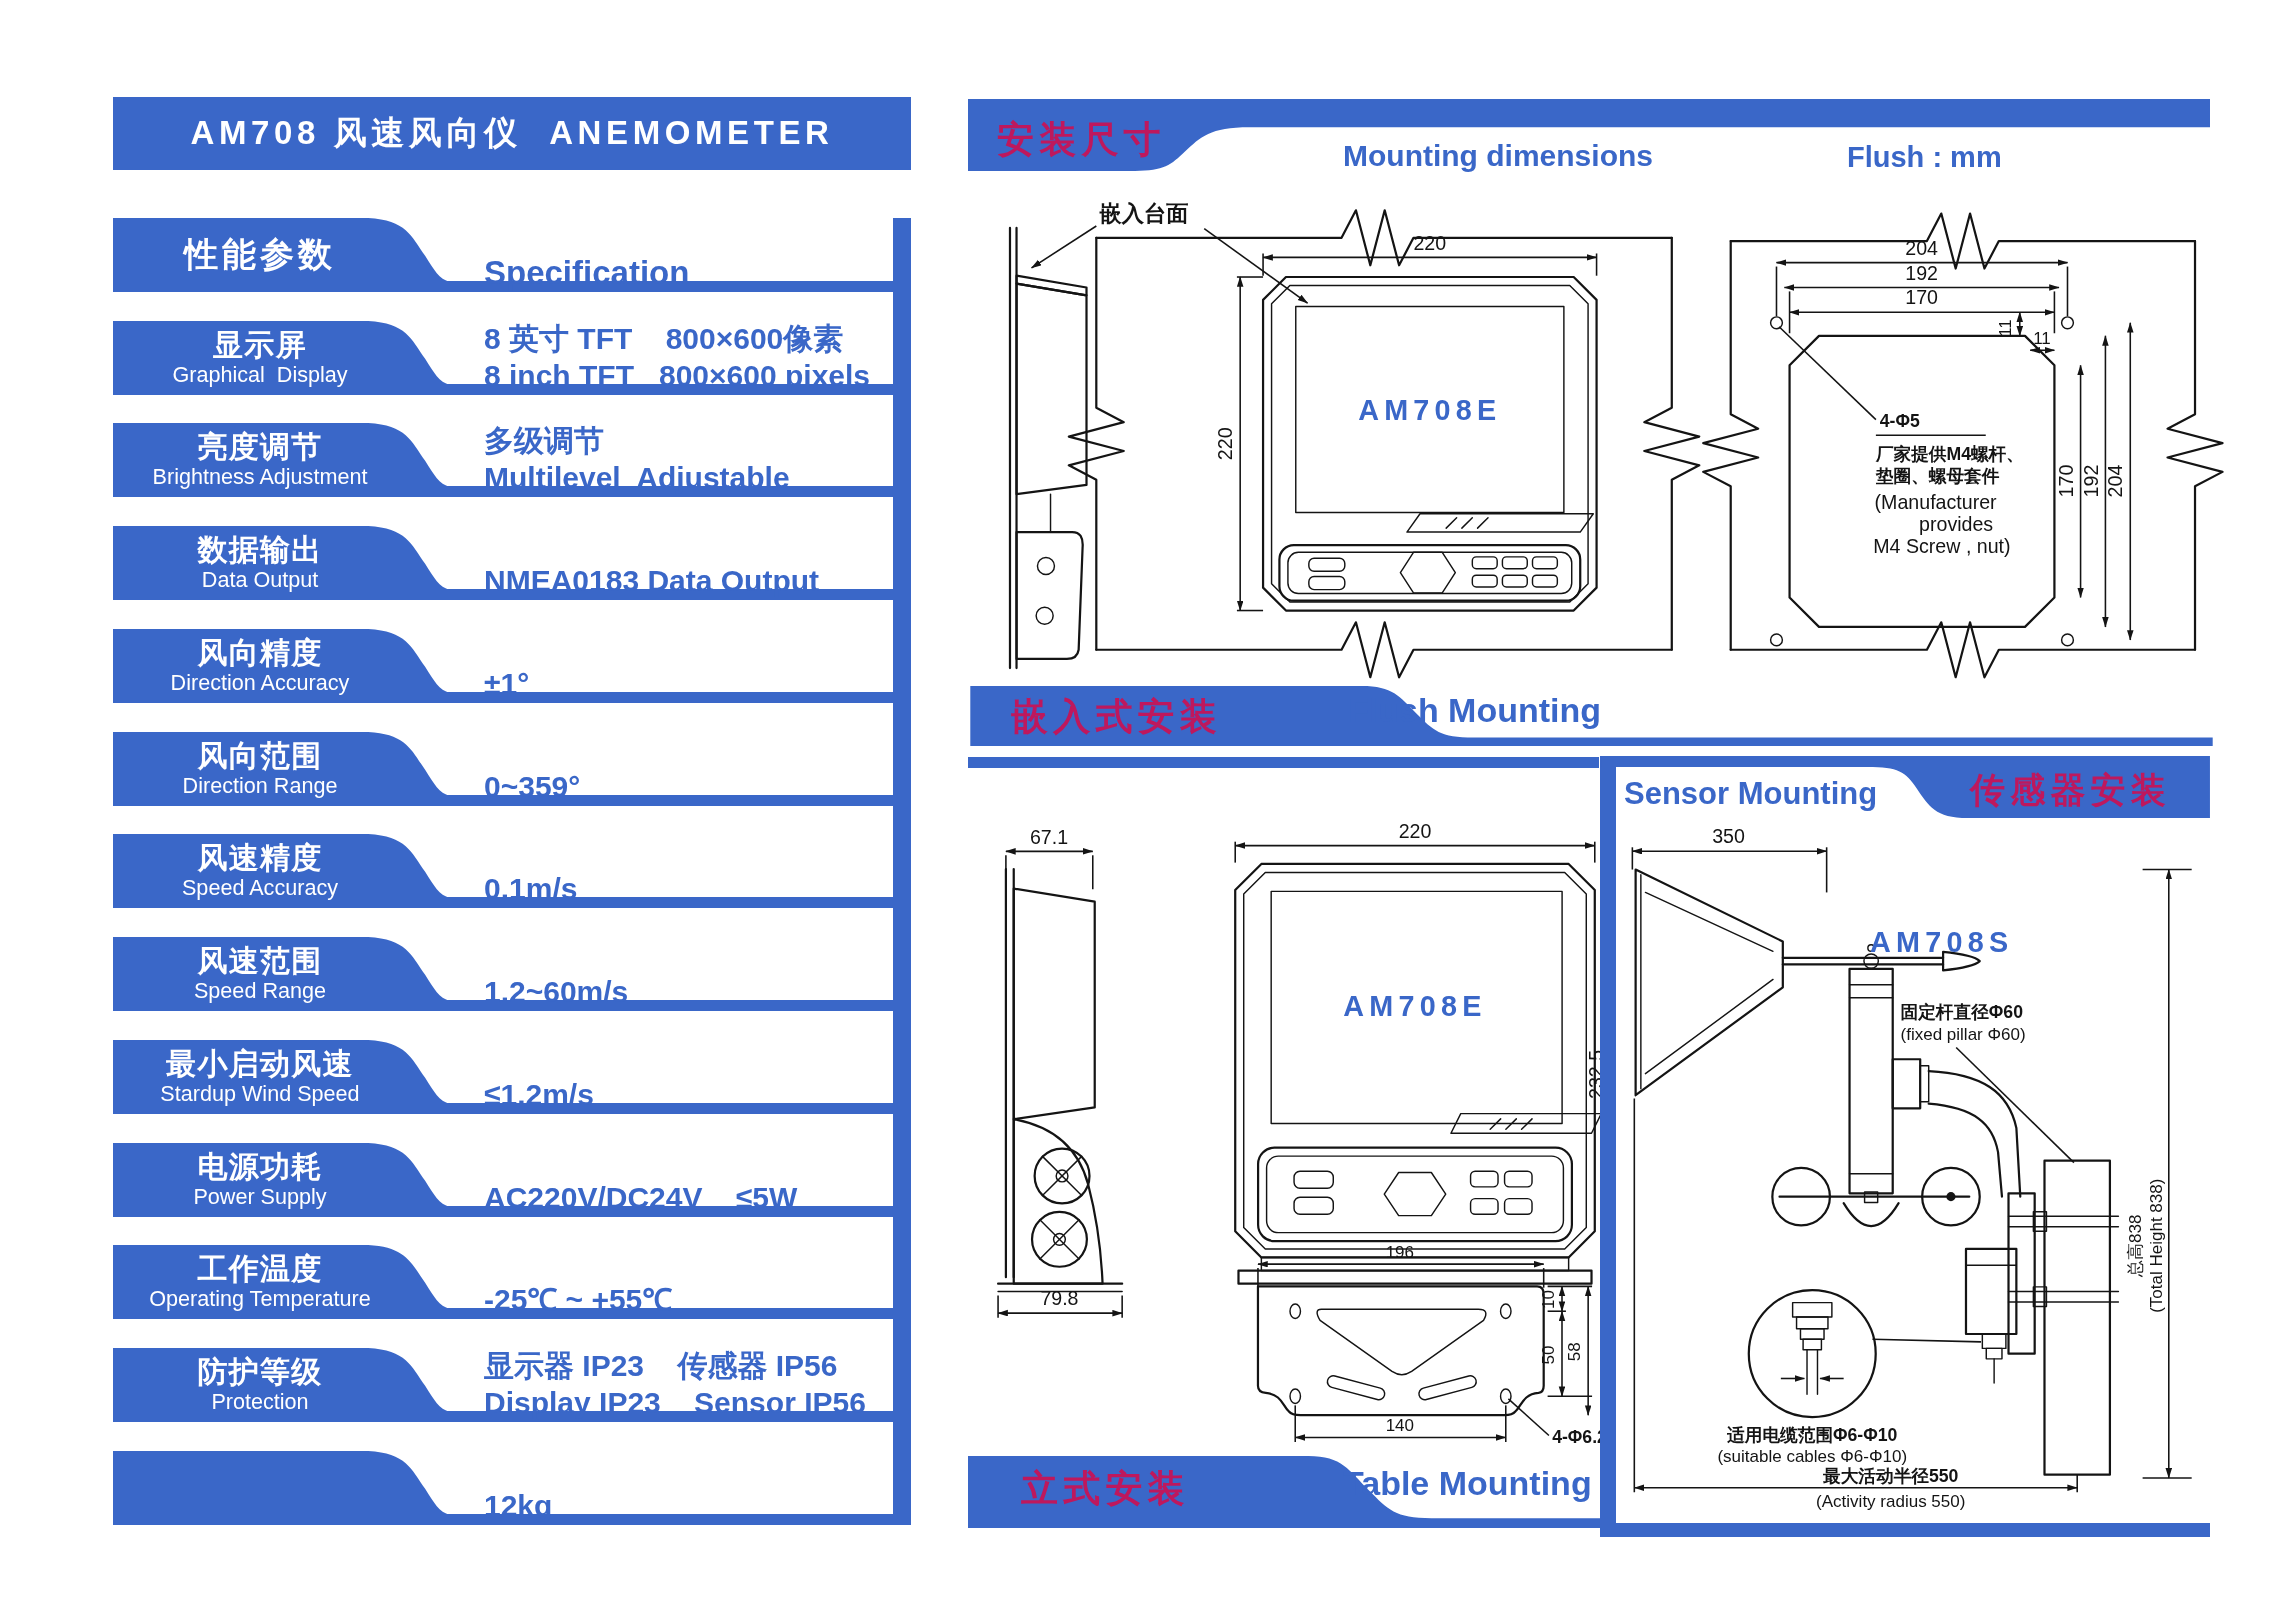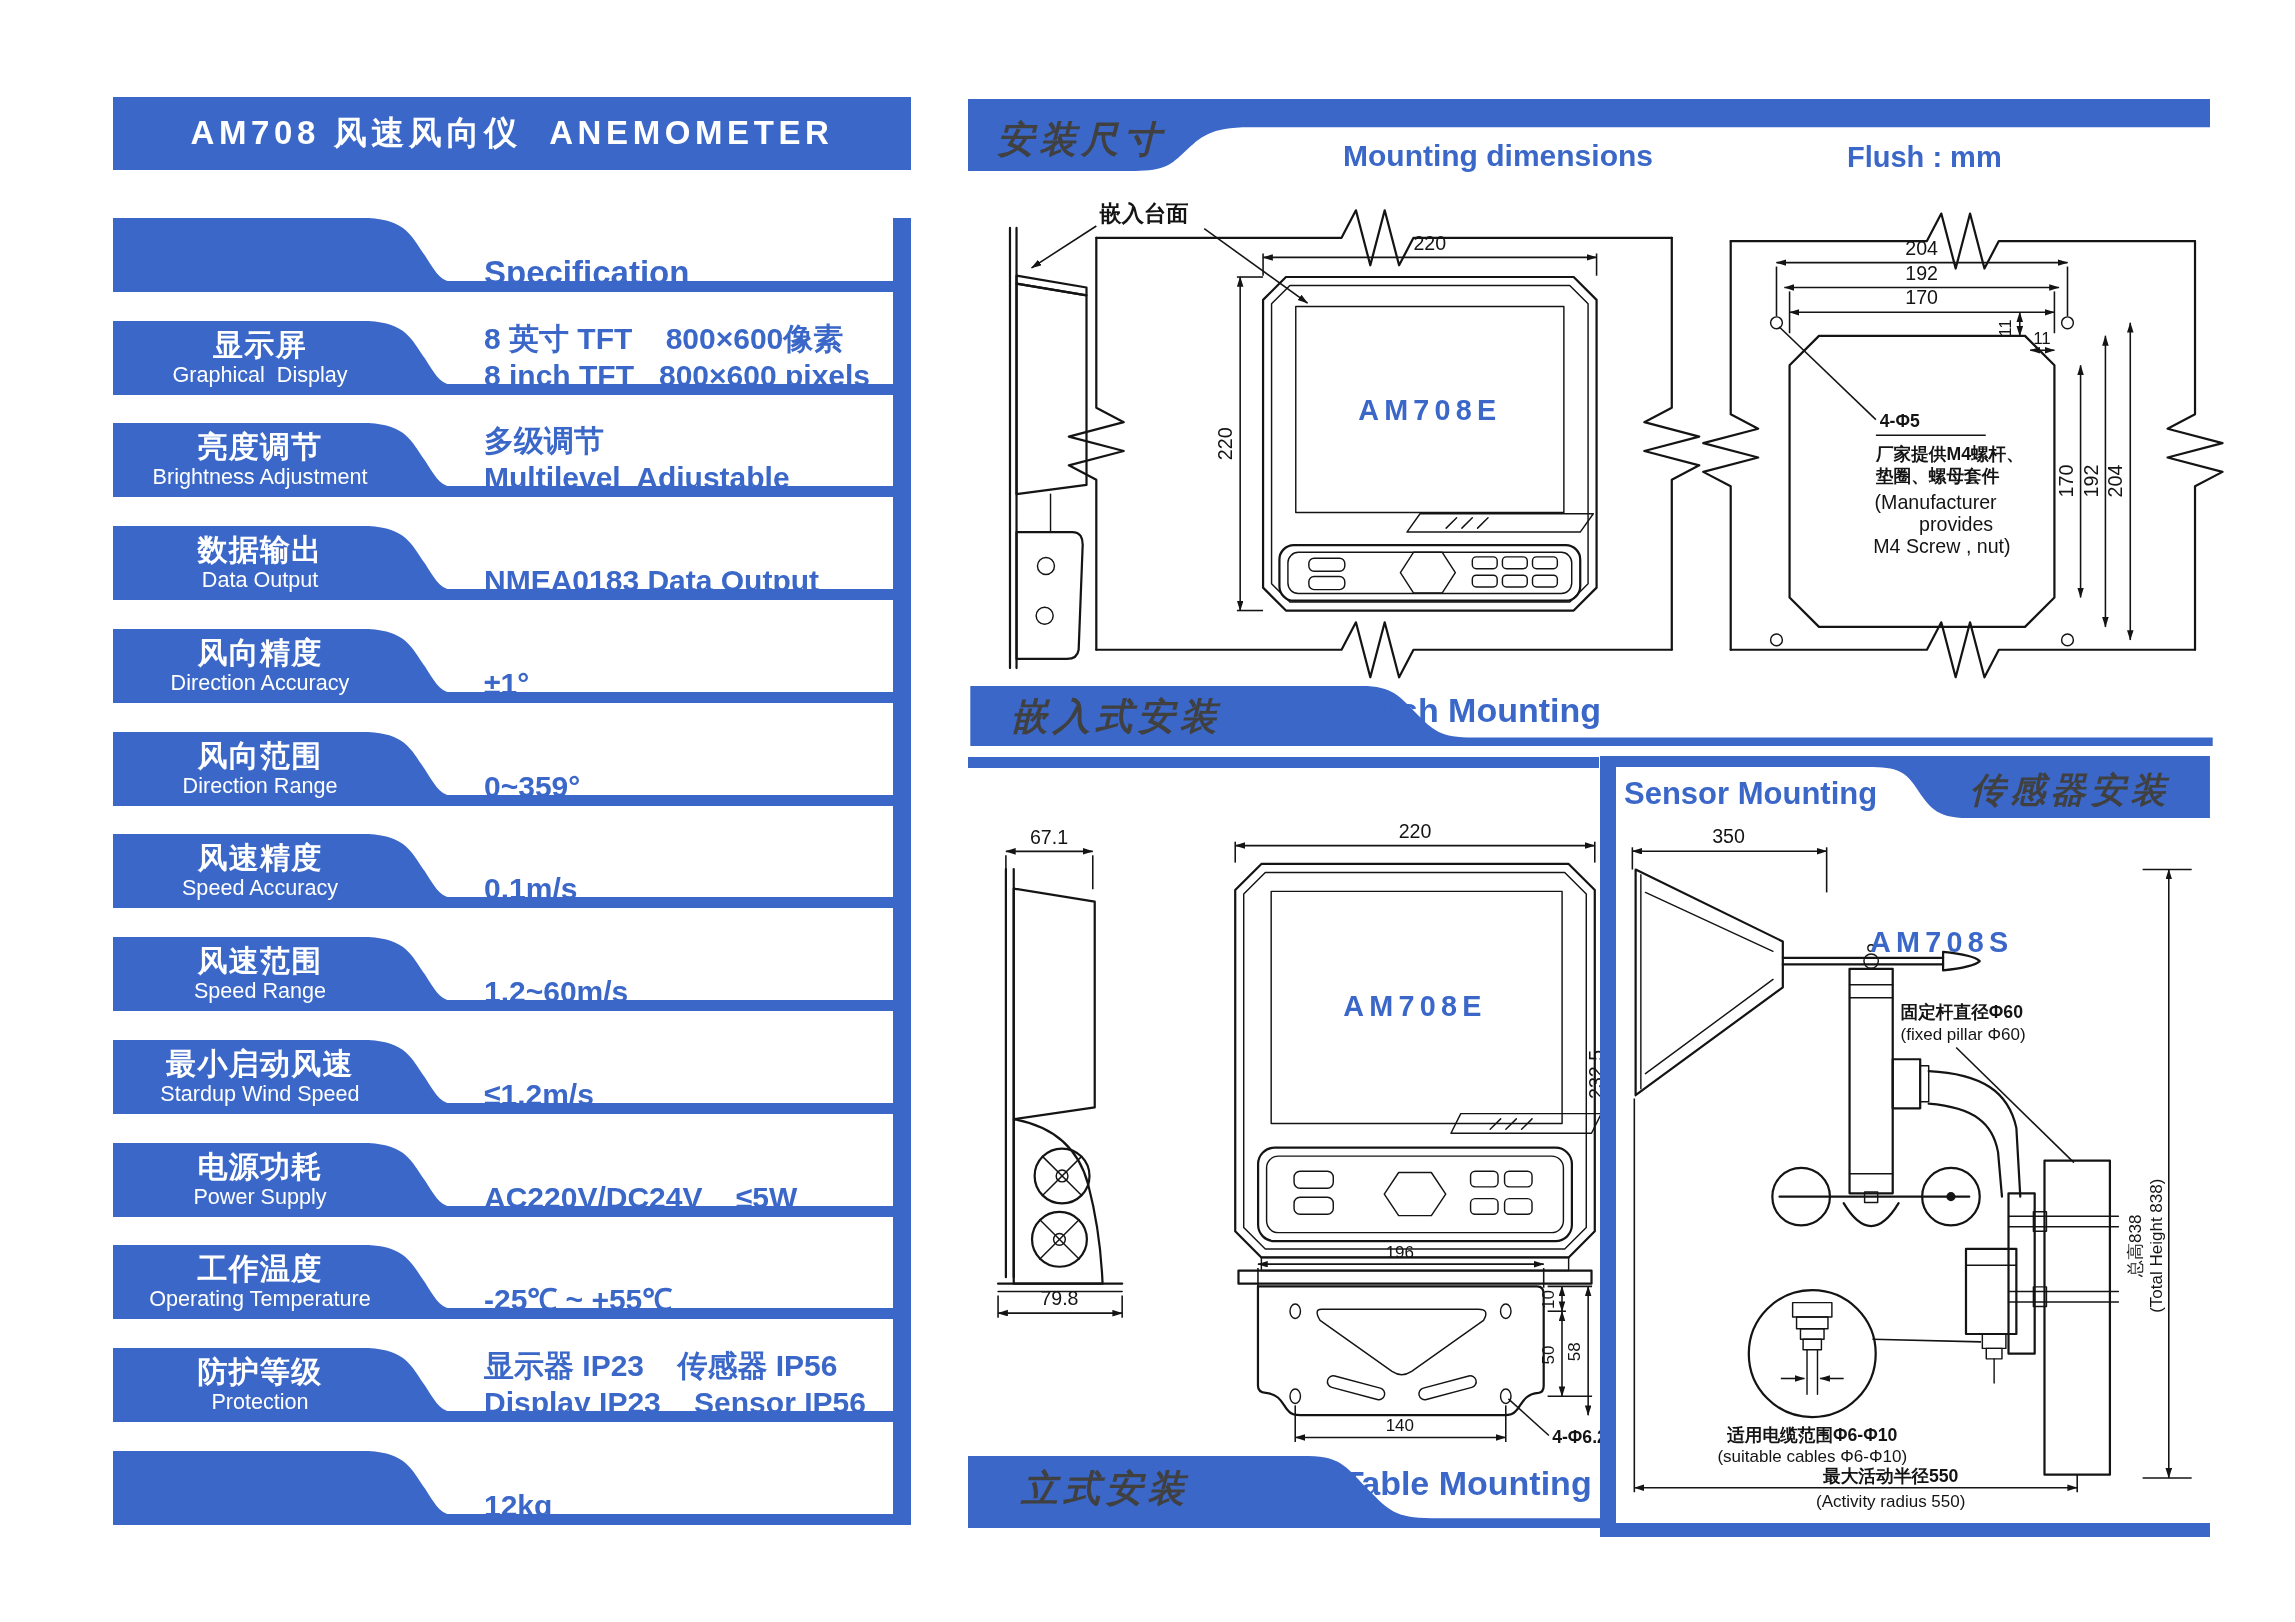--- a/index.html
+++ b/index.html
@@ -16,21 +16,21 @@
   .row-block{position:absolute;left:0;top:0;width:337px;height:73px;}
   .row-label{position:absolute;left:0;top:0;width:294px;height:73px;display:flex;flex-direction:column;align-items:center;justify-content:center;color:#fff;text-align:center;}
   .lbl-zh{font-size:30px;font-weight:bold;line-height:35px;letter-spacing:1.3px;white-space:pre;}
   .lbl-en{font-size:21.6px;line-height:26px;font-weight:normal;white-space:pre;}
   .hdr-zh{font-size:34px;font-weight:bold;letter-spacing:3.9px;}
   .row-value{position:absolute;left:371px;top:0;width:425px;height:73px;display:flex;flex-direction:column;justify-content:flex-end;color:#3A67C8;font-weight:bold;}
   .val-line{font-size:30px;line-height:37px;white-space:pre;}
   .val-line:empty{display:none;}
   .rail{left:893px;top:218px;width:17.7px;height:1306px;}
   
-  .sec-zh{color:#404040;font-weight:bold;font-size:37px;letter-spacing:5.2px;white-space:pre;font-style:italic;}
+  .sec-zh{color:#be185d;font-weight:bold;font-size:37px;letter-spacing:5.2px;white-space:pre;}
   .sec-en{color:#3A67C8;font-weight:bold;font-size:34px;white-space:pre;}
   .med-en{color:#3A67C8;font-weight:bold;font-size:30px;white-space:pre;}
   
   svg.draw{overflow:visible;}
   .ln{stroke:#141414;stroke-width:3.4;fill:none;stroke-linejoin:round;stroke-linecap:round;}
   .ln-thin{stroke:#141414;stroke-width:2.2;fill:none;stroke-linejoin:round;stroke-linecap:round;}
   .dim{stroke:#141414;stroke-width:2.4;fill:none;}
   .dt{font-size:30px;fill:#141414;}
   .dt2{font-size:26px;fill:#141414;}
   .dtb{font-size:27px;fill:#141414;font-weight:bold;}
@@ -51,20 +51,23 @@
 
   <div class="abs title-bar accent-bg">
     <div>AM708 风速风向仪  ANEMOMETER</div>
   </div>
 
   <div class="spec-row" style="top:218px">
     <div class="row-strip"></div>
     <svg class="row-block" viewBox="0 0 515 112" preserveAspectRatio="none">
       <path class="fill-accent" d="M0 0 L390 0 C448 3 456 28 477 58 C491 80 498 94 515 98 L515 112 L0 112 Z"></path>
     </svg>
+    <div class="row-label">
+      <div class="lbl-zh hdr-zh">性能参数</div>
+    </div>
     <div class="row-value">
       <div class="val-line" style="font-size:33px">Specification</div>
     </div>
   </div>
 
   <div id="spec-rows-host">
   <div class="spec-row" style="top: 321px;">
     <div class="row-strip"></div>
     <svg class="row-block" viewBox="0 0 515 112" preserveAspectRatio="none">
       <path class="fill-accent" d="M0 0 L390 0 C448 3 456 28 477 58 C491 80 498 94 515 98 L515 112 L0 112 Z"></path>

